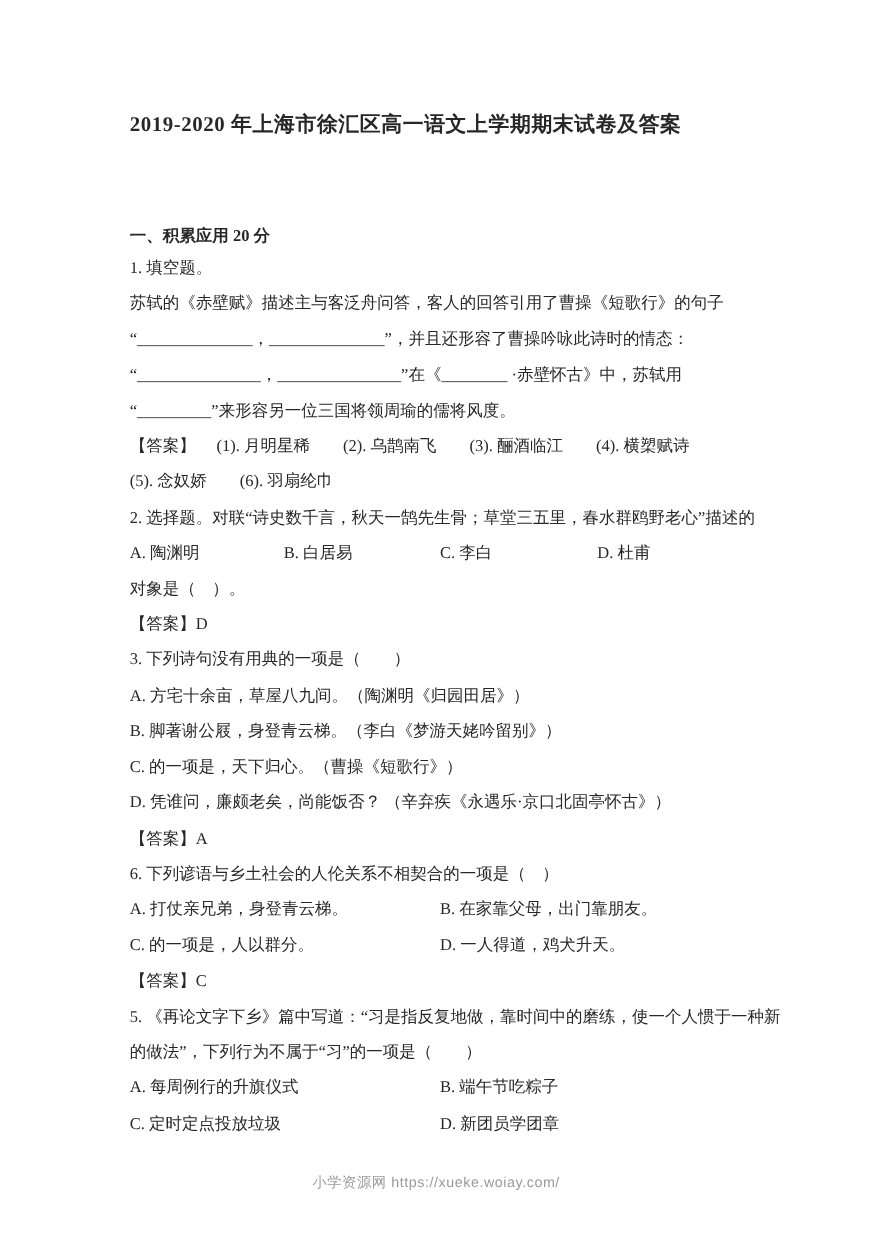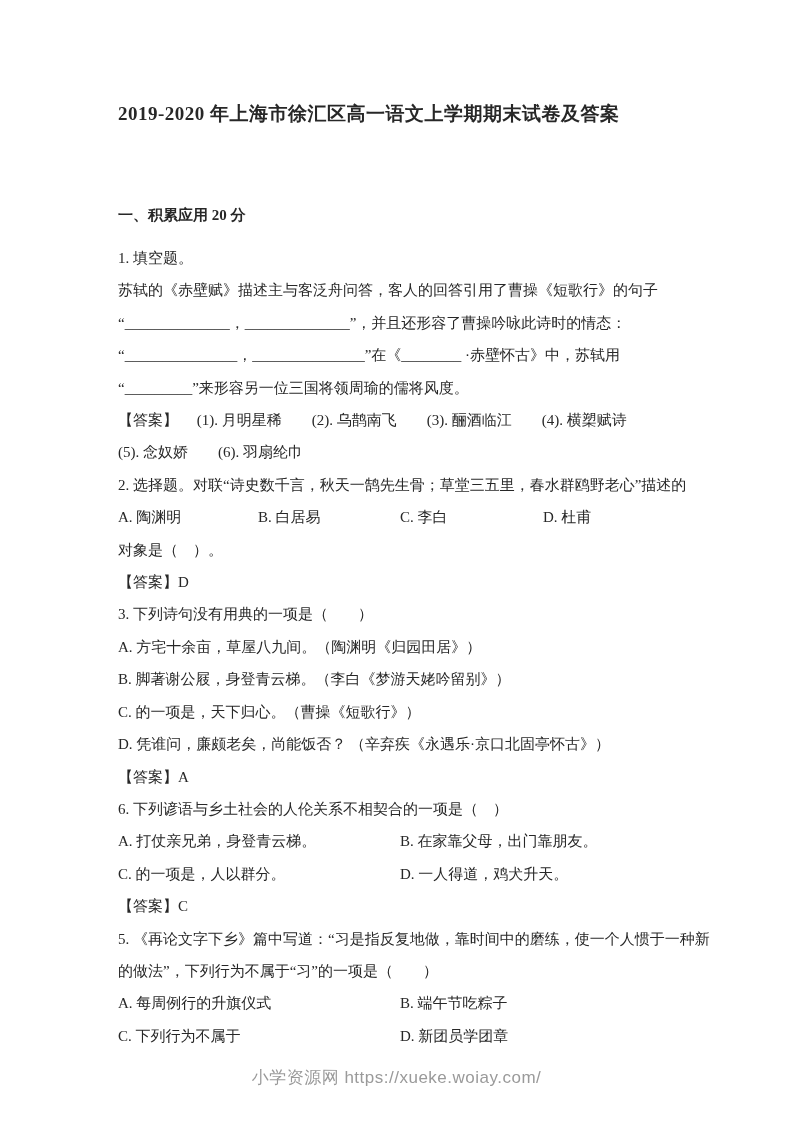--- a/index.html
+++ b/index.html
@@ -27,39 +27,39 @@
     white-space: nowrap;
     letter-spacing: 0.5px;
   }
   .sec-heading {
     margin-top: 78px;
     font-size: 15px;
     font-weight: bold;
     line-height: 17px;
   }
   .body-text {
-    margin-top: 18px;
+    margin-top: 4px;
     font-size: 15px;
     line-height: 32.4px;
   }
   .line { white-space: nowrap; }
   .opt-row { display: flex; }
   .opt { flex: 0 0 auto; }
   .opt-row-4 .opt:nth-child(1) { width: 140px; }
   .opt-row-4 .opt:nth-child(2) { width: 142px; }
   .opt-row-4 .opt:nth-child(3) { width: 143px; }
   .opt-row-2 .opt:nth-child(1) { width: 282px; }
   .footer {
     position: absolute;
     left: 0;
     right: 0;
     top: 1066px;
     text-align: center;
     font-family: "Liberation Sans", "DejaVu Sans", sans-serif;
-    font-size: 17px;
+    font-size: 13px;
     color: #9a9a9a;
     letter-spacing: 0.5px;
   }
 </style>
 </head>
 <body>
 
 <div class="page">
   <div class="content">
 
@@ -105,21 +105,21 @@
       </div>
       <div class="line">【答案】C</div>
 
       <div class="line">5. 《再论文字下乡》篇中写道：“习是指反复地做，靠时间中的磨练，使一个人惯于一种新</div>
       <div class="line">的做法”，下列行为不属于“习”的一项是（　　）</div>
       <div class="line opt-row opt-row-2">
         <span class="opt">A. 每周例行的升旗仪式</span>
         <span class="opt">B. 端午节吃粽子</span>
       </div>
       <div class="line opt-row opt-row-2">
-        <span class="opt">C. 下列行为不属于</span>
+        <span class="opt">C. 定时定点投放垃圾</span>
         <span class="opt">D. 新团员学团章</span>
       </div>
 
     </div>
   </div>
 
   <div class="footer">
     <span>小学资源网 https://xueke.woiay.com/</span>
   </div>
 </div>

